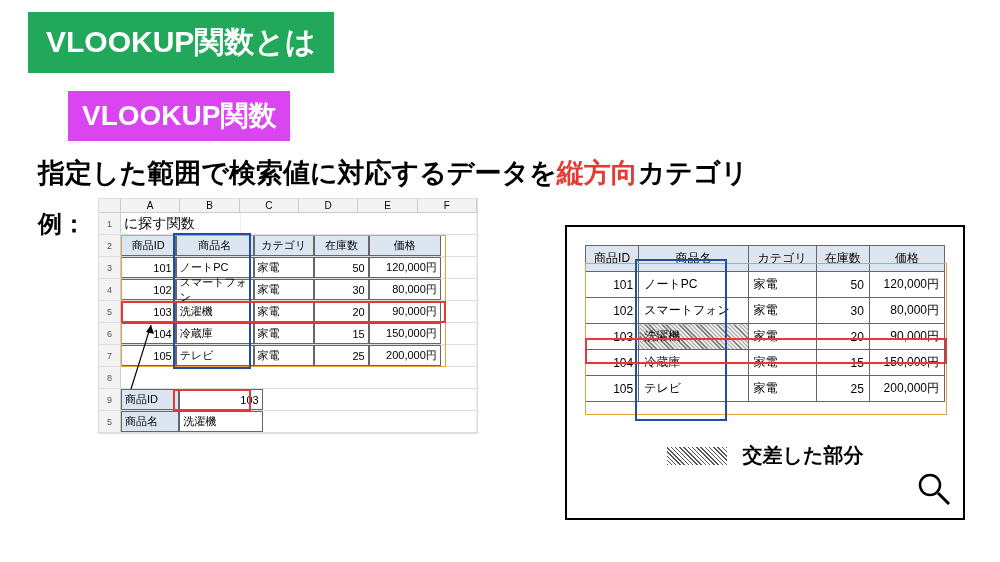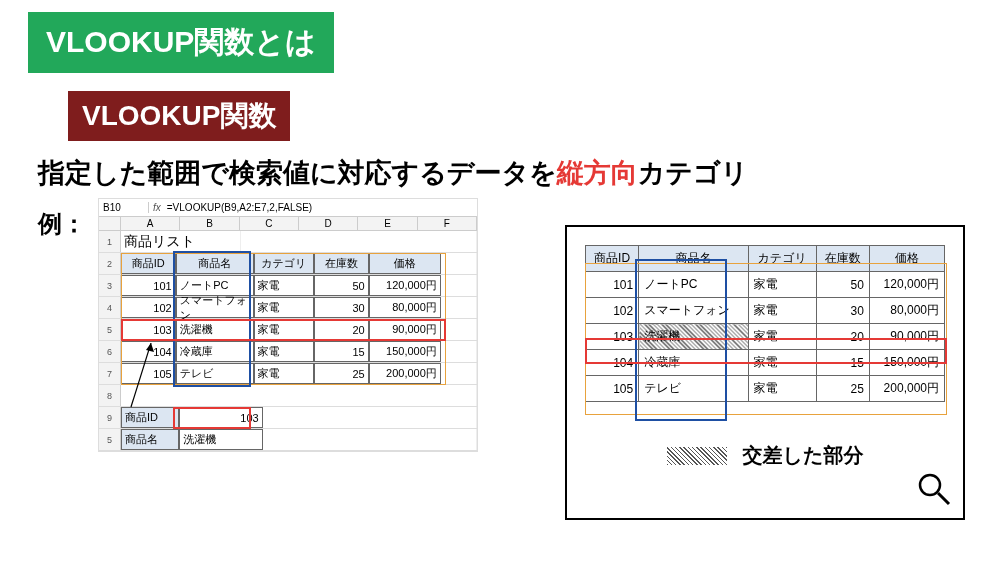--- a/index.html
+++ b/index.html
@@ -1,18 +1,18 @@
 <!DOCTYPE html>
 <html><head>
 <meta charset="utf-8">
 <style>
 *{box-sizing:border-box;margin:0;padding:0}
 body{width:1000px;height:562px;background:#fff;font-family:"Hiragino Kaku Gothic Pro","Meiryo",sans-serif;position:relative;overflow:hidden}
 .title-banner{background:#22A85A;color:#fff;font-size:30px;font-weight:bold;padding:10px 18px;display:inline-block;margin:12px 0 0 28px}
-.subtitle-banner{background:#7f1d1d;color:#fff;font-size:28px;font-weight:bold;padding:6px 14px;display:inline-block;margin:18px 0 0 68px}
+.subtitle-banner{background:#d946ef;color:#fff;font-size:28px;font-weight:bold;padding:6px 14px;display:inline-block;margin:18px 0 0 68px}
 .description{font-size:27px;font-weight:bold;margin:14px 0 0 38px}
 .red{color:#E53935}
 .example-label{font-size:24px;font-weight:bold;position:absolute;left:38px;top:208px}
 .excel-shot{position:absolute;left:98px;top:198px;width:380px;border:1px solid #ddd;background:#fff}
 .formula-bar{display:flex;align-items:center;font-size:10px;border-bottom:1px solid #ccc;height:18px}
 .name-box{width:50px;padding:0 4px;border-right:1px solid #ccc}
 .fx-area{display:flex;gap:6px;padding:0 4px;align-items:center}
 .fx-label{font-style:italic;color:#555}
 .col-headers{display:flex;font-size:10px;background:#f3f3f3;border-bottom:1px solid #ccc}
 .rh{width:22px;border-right:1px solid #ccc}
@@ -49,40 +49,33 @@
 
 
 <div class="title-banner">VLOOKUP関数とは</div>
 <div><span class="subtitle-banner">VLOOKUP関数</span></div>
 <div class="description">
   <span>指定した範囲で検索値に対応するデータを</span><span class="red">縦方向</span><span>カテゴリ</span>
 </div>
 <div class="example-label">例：</div>
 
 <div class="excel-shot">
-  <div class="formula-bar">
-    <div class="name-box">B10</div>
-    <div class="fx-area">
-      <span class="fx-label">fx</span>
-      <span>=VLOOKUP(B9,A2:E7,2,FALSE)</span>
-    </div>
-  </div>
   <div class="col-headers">
     <div class="rh"></div>
     <div class="ch">A</div>
     <div class="ch">B</div>
     <div class="ch">C</div>
     <div class="ch">D</div>
     <div class="ch">E</div>
     <div class="ch">F</div>
   </div>
   <div class="grid">
     <div class="row">
         <div class="rn">1</div>
-        <div class="cell list-title" style="flex:0 0 120px">商品リスト</div>
+        <div class="cell list-title" style="flex:0 0 120px">に探す関数</div>
         <div class="cell" style="flex:4"></div>
       </div>
     <div class="row">
       <div class="rn">2</div>
       <div class="cell tbl-header-cell" style="flex:0.8">商品ID</div>
       <div class="cell tbl-header-cell" style="flex:1.2">商品名</div>
       <div class="cell tbl-header-cell" style="flex:0.9">カテゴリ</div>
       <div class="cell tbl-header-cell" style="flex:0.8">在庫数</div>
       <div class="cell tbl-header-cell" style="flex:1.1">価格</div>
       <div class="cell" style="flex:0.5"></div>

